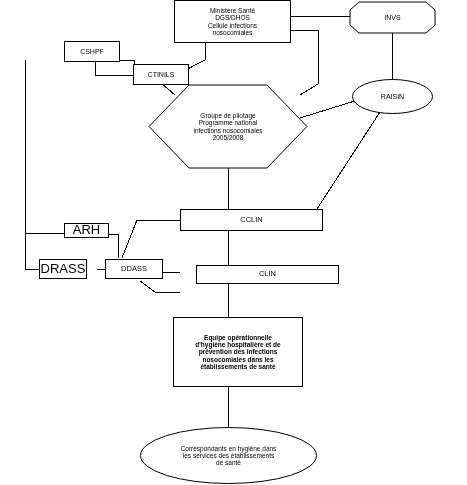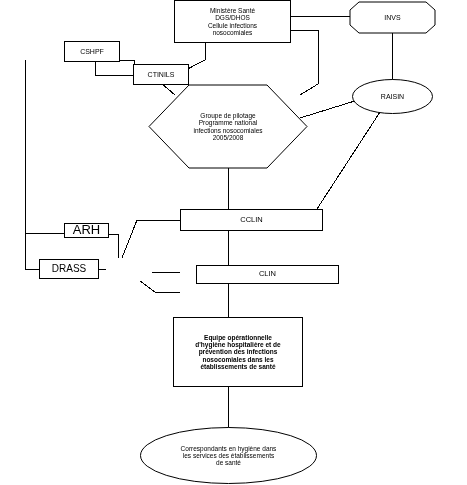--- a/index.html
+++ b/index.html
@@ -156,24 +156,27 @@
   </div>
 
   <div class="node rect" style="left:180px; top:209px; width:143px; height:22px; font-size:7.5px;">
     <span class="label">CCLIN</span>
   </div>
 
   <div class="node rect" style="left:64px; top:223px; width:45px; height:15px; border-radius:0; font-size:13px;">
     <span class="label">ARH</span>
   </div>
 
-  <div class="node rect" style="left:39px; top:259px; width:60px; height:20px; font-size:10px;">
+  <div class="node rect" style="left:39px; top:259px; width:48px; height:20px; font-size:13px;">
     <span class="label">DRASS</span>
   </div>
 
+  <div class="node rect" style="left:105px; top:259px; width:58px; height:20px; font-size:7.5px;">
+    <span class="label">DDASS</span>
+  </div>
 
   <div class="node rect" style="left:180px; top:265px; width:143px; height:19px; font-size:7.5px;margin-left:16px;">
     <span class="label">CLIN</span>
   </div>
 
   <div class="node rect bold-text" style="left:173px; top:317px; width:130px; height:70px; font-size:6.5px;">
     <span class="label">Equipe opérationnelle
 d'hygiène hospitalière et de
 prévention des infections
 nosocomiales dans les

